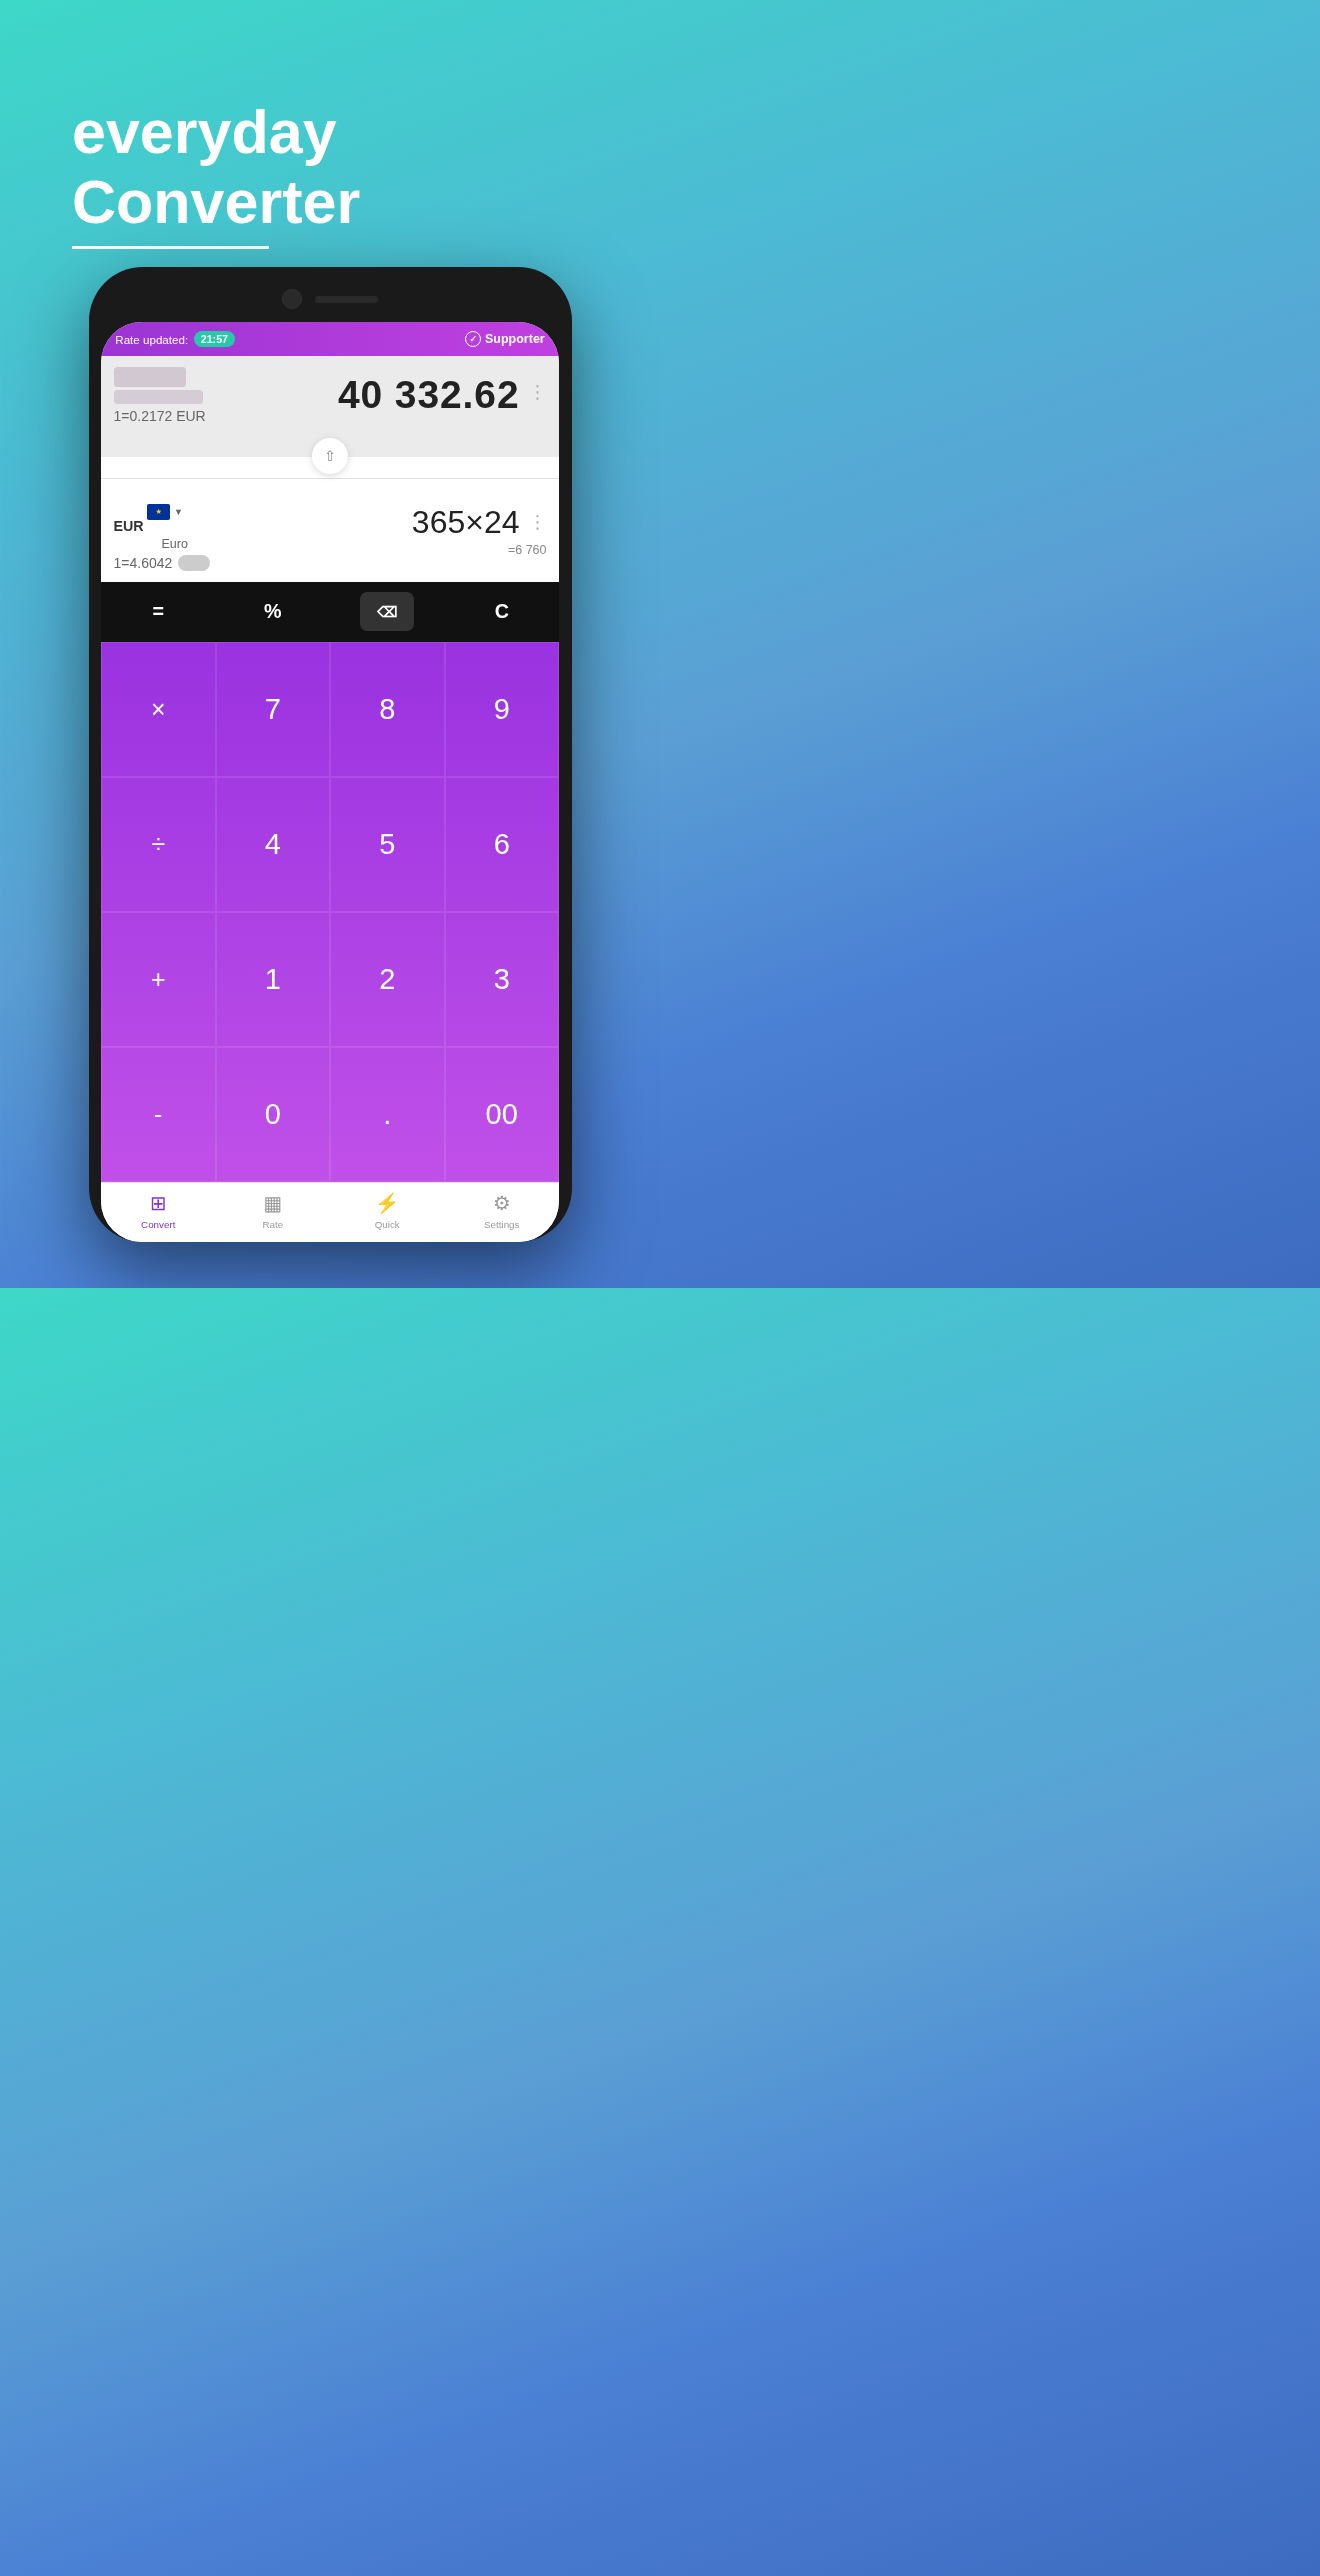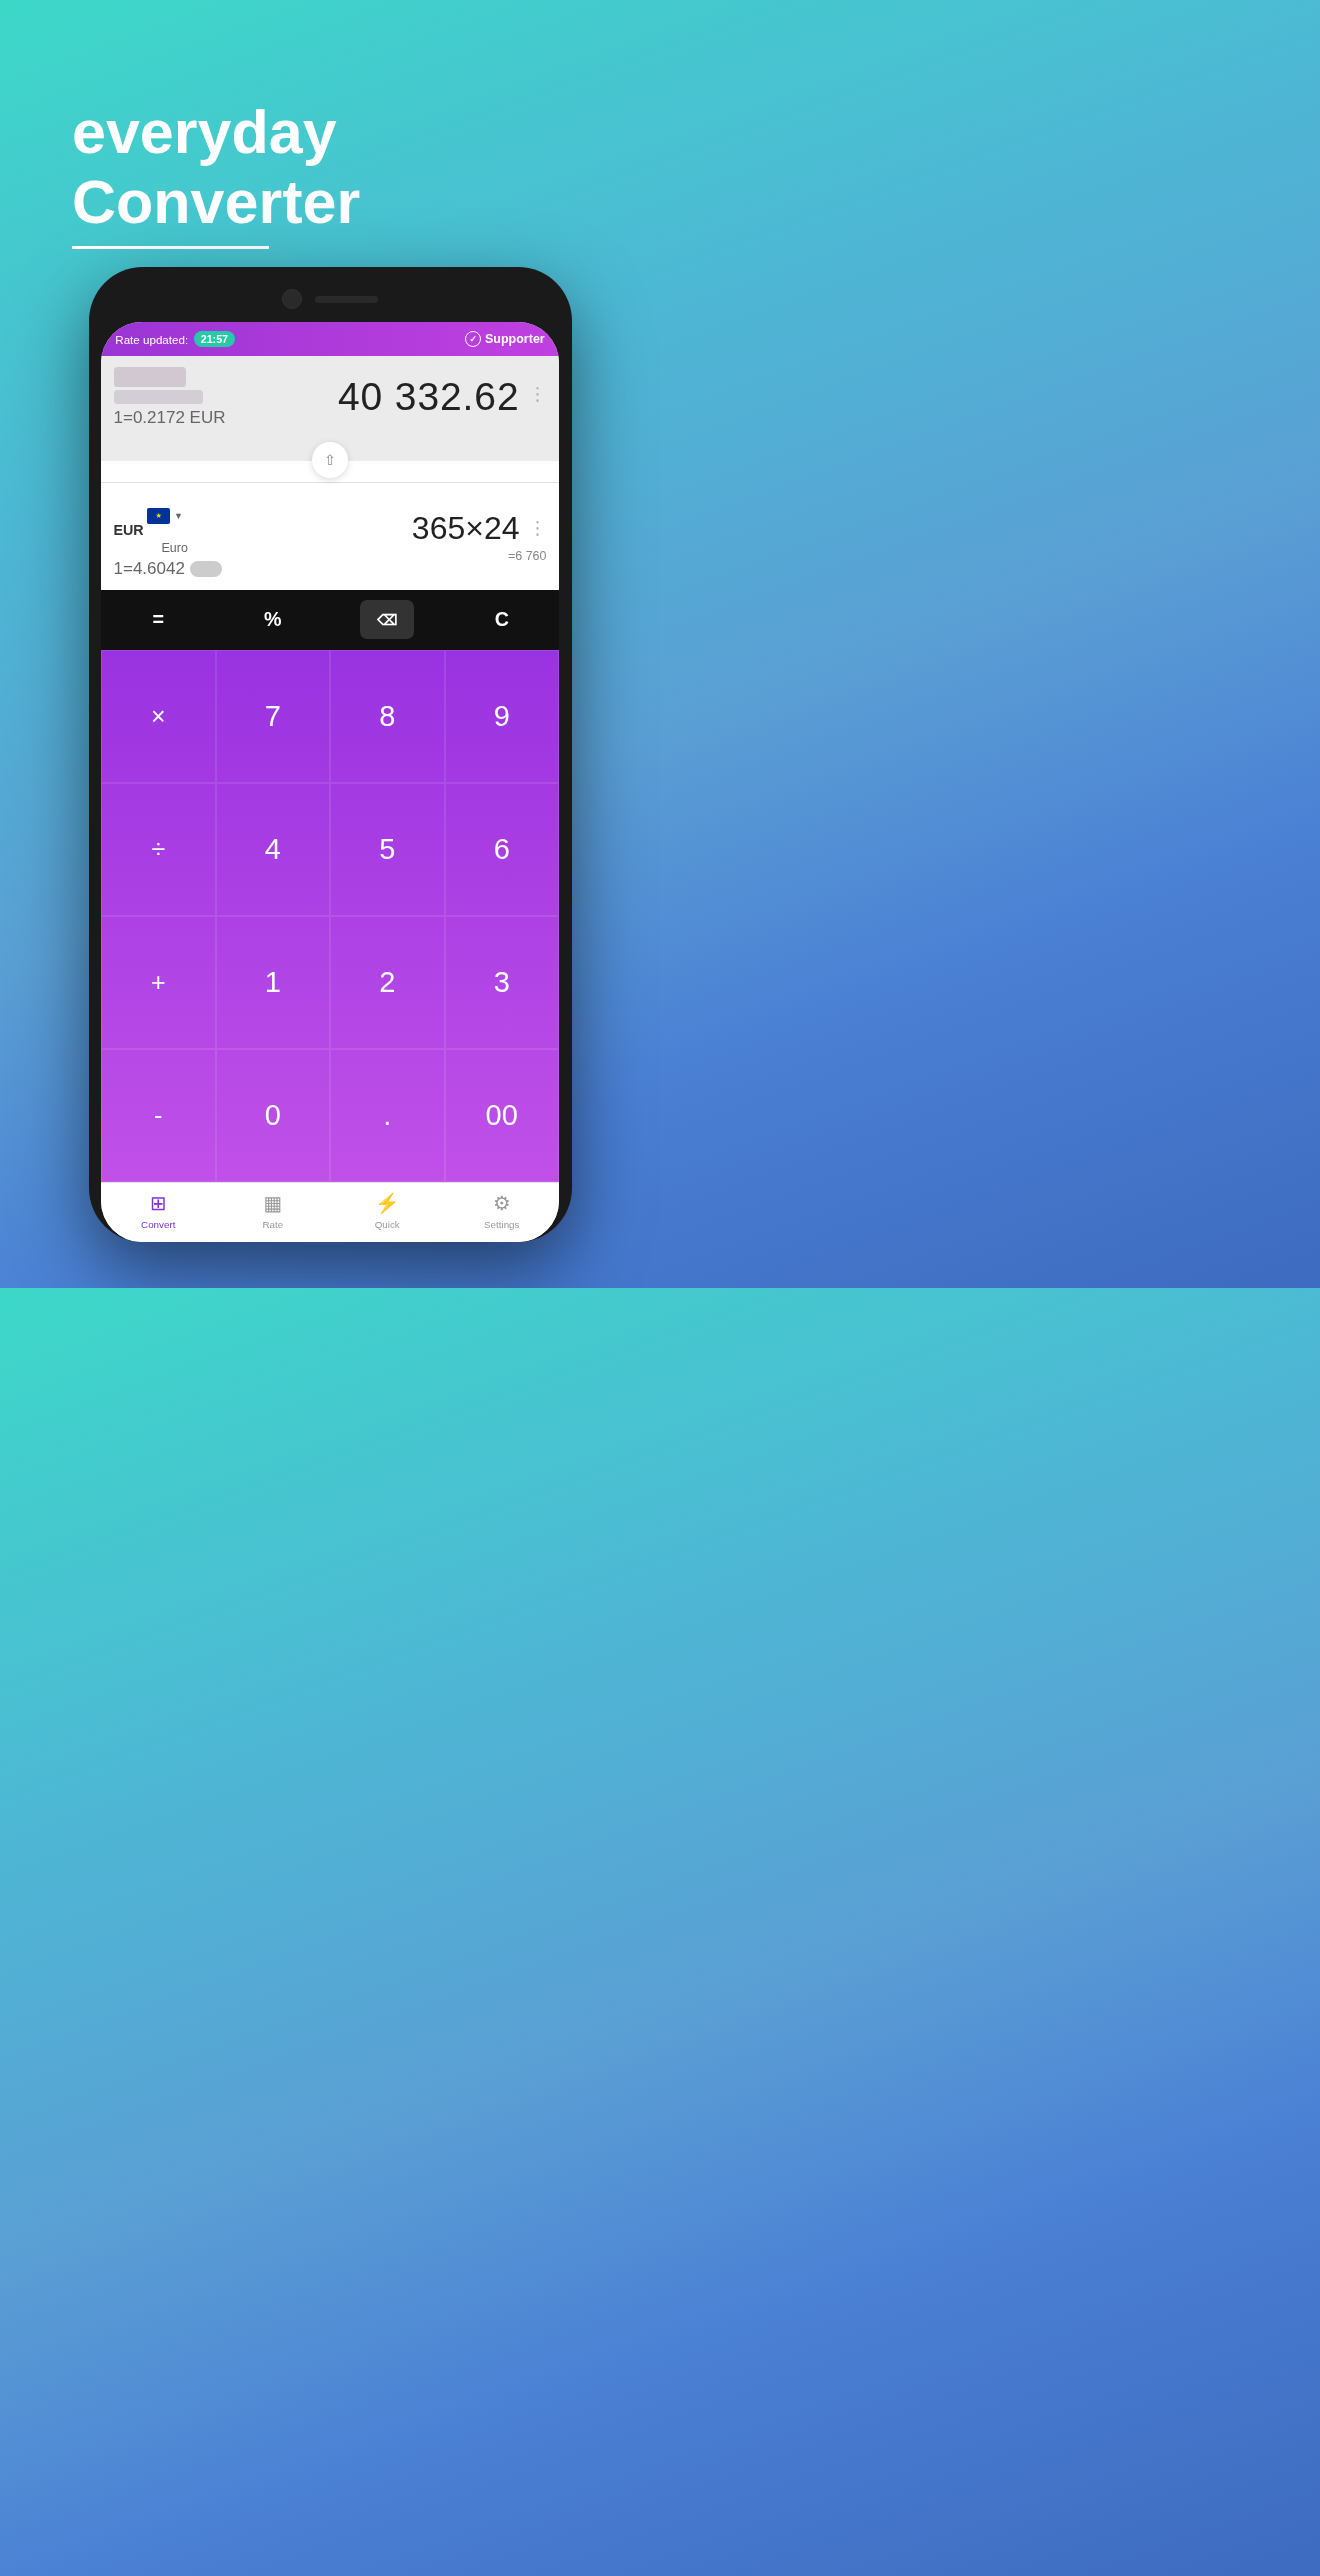--- a/index.html
+++ b/index.html
@@ -147,27 +147,27 @@
       opacity: 0.6;
     }
     .currency-flag-block2 {
       width: 89px;
       height: 14.3px;
       background: #c0b0c0;
       border-radius: 3.6px;
       opacity: 0.5;
     }
     .currency-rate-small {
-      font-size: 17px;
+      font-size: 14px;
       color: #666;
     }
     .currency-amount {
       font-size: 39px;
       color: #222;
-      font-weight: 400;
+      font-weight: 700;
       letter-spacing: 0.9px;
     }
     .currency-amount-small {
       font-size: 32px;
       color: #222;
       font-weight: 300;
     }
     .currency-result-small {
       font-size: 12.5px;
       color: #888;

